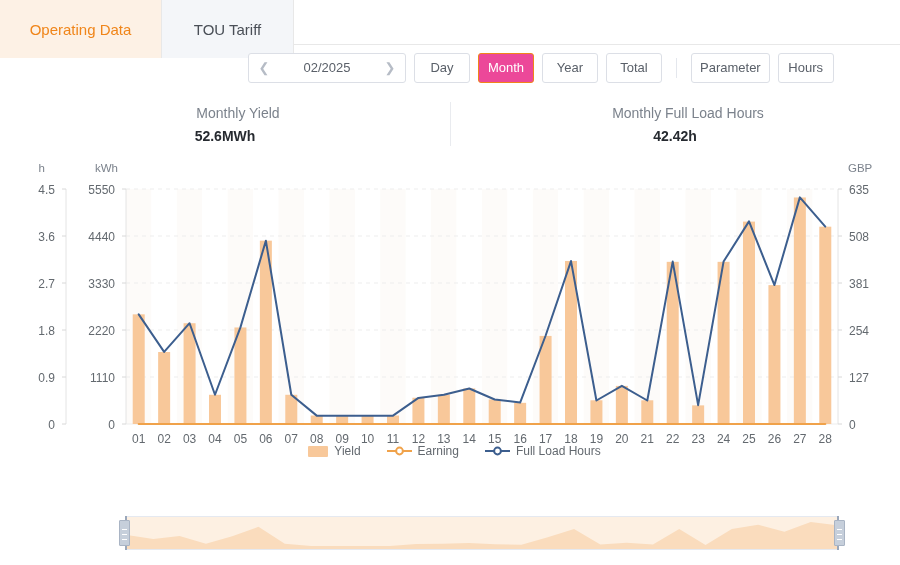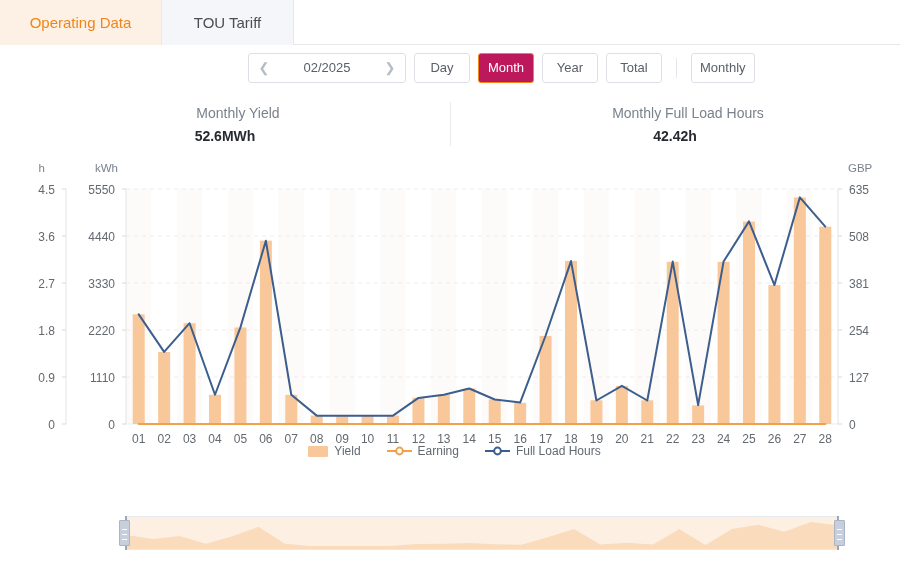--- a/index.html
+++ b/index.html
@@ -12,21 +12,21 @@
 
   
   .tabbar {
     display: flex;
     height: 45px;
     border-bottom: 1px solid #e8e8e8;
     background: #ffffff;
   }
   .tab {
     display: flex; align-items: center; justify-content: center;
-    height: 45px;
+    height: 58px;
     font-size: 15px;
     color: #4a4f57;
     background: #f4f6f9;
     border-right: 1px solid #e8e8e8;
     cursor: pointer;
     user-select: none;
   }
   .tab.t0 { width: 162px; }
   .tab.t1 { width: 132px; }
   .tab.active {
@@ -60,21 +60,21 @@
   .tbtn {
     height: 30px; min-width: 56px;
     padding: 0 8px;
     display: flex; align-items: center; justify-content: center;
     border: 1px solid #dcdfe6; border-radius: 3px;
     background: #fff; color: #5a6069;
     font-size: 13px; font-family: "Liberation Sans", sans-serif;
     cursor: pointer; white-space: nowrap;
   }
   .tbtn.sel {
-    background: #be185d; border-color: #f08519; color: #fff;
+    background: #ec4899; border-color: #f08519; color: #fff;
   }
   .tsep { width: 1px; height: 20px; background: #e4e7ed; margin: 0 6px; }
 
   
   .summary {
     display: flex; align-items: stretch;
     height: 56px;
     margin-top: 6px;
   }
   .sumcell {
@@ -158,21 +158,22 @@
     <div class="arw">❯</div>
   </div>
 
   <button class="tbtn">Day</button>
   <button class="tbtn sel">Month</button>
   <button class="tbtn">Year</button>
   <button class="tbtn">Total</button>
 
   <div class="tsep"></div>
 
-  <button class="tbtn">Monthly</button>
+  <button class="tbtn">Parameter</button>
+  <button class="tbtn">Hours</button>
 </div>
 
 <div class="summary">
   <div class="sumcell">
     <div class="sumlabel">Monthly Yield</div>
     <div class="sumvalue">52.6MWh</div>
   </div>
   <div class="sumcell">
     <div class="sumlabel">Monthly Full Load Hours</div>
     <div class="sumvalue">42.42h</div>

